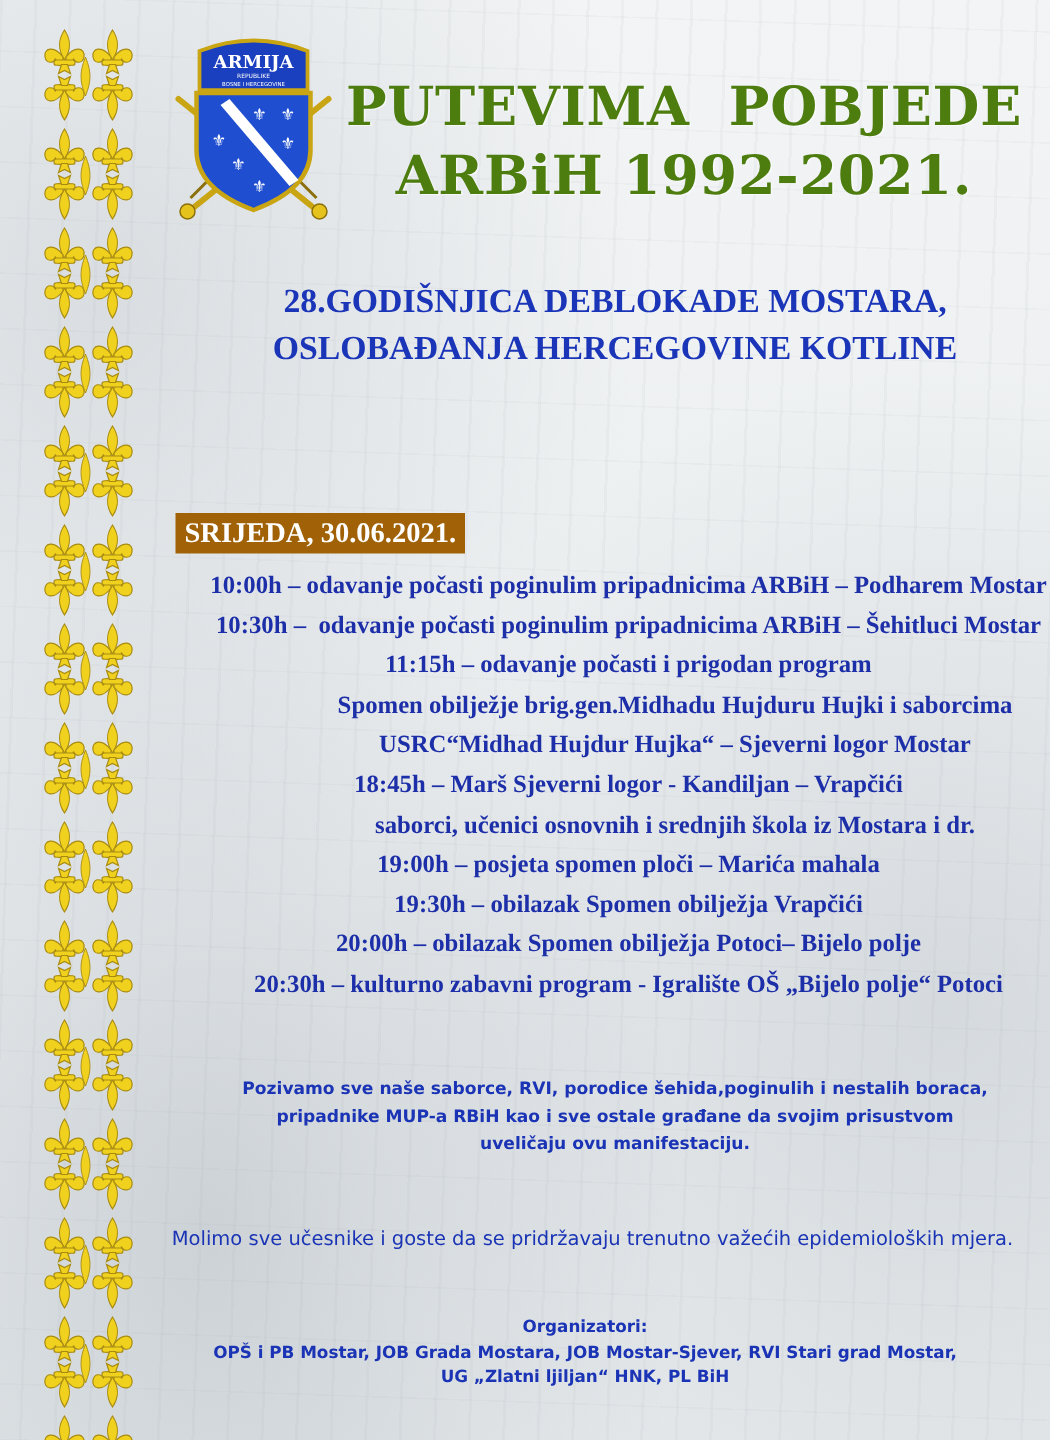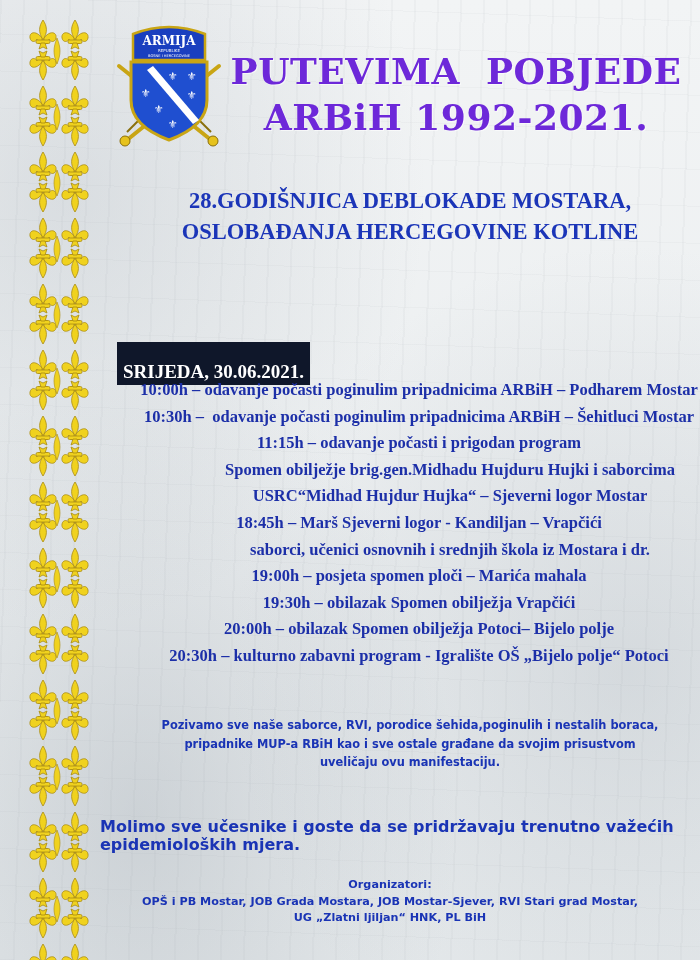--- a/index.html
+++ b/index.html
@@ -17,55 +17,55 @@
       repeating-linear-gradient(92deg, rgba(180,185,190,0.10) 0 2px, transparent 2px 23px),
       repeating-linear-gradient(2deg, rgba(170,175,180,0.08) 0 1px, transparent 1px 37px),
       linear-gradient(#f2f4f5, #e6eaec);
   }
   .border-strip {
     position: absolute; left: 26px; top: 18px; width: 66px; height: 942px;
   }
   .emblem { position: absolute; left: 113px; top: 22px; width: 112px; height: 125px; }
   .title {
     position: absolute; left: 226px; top: 48px; width: 460px;
-    text-align: center; color: #6d28d9;
+    text-align: center; color: #4d7c0f;
     font-family: "DejaVu Serif", serif; font-weight: bold;
     font-size: 36px; line-height: 46px; letter-spacing: 0.5px;
     text-shadow: 1px 1px 0 rgba(255,255,255,0.6);
   }
   .subtitle {
     position: absolute; left: 130px; top: 185px; width: 560px;
     text-align: center; color: #1b35b8;
     font-family: "Liberation Serif", serif; font-weight: bold;
     font-size: 22.5px; line-height: 31px;
   }
   .date-badge {
     position: absolute; left: 117px; top: 342px;
-    background: #0f172a; color: #ffffff;
+    background: #a16207; color: #ffffff;
     font-family: "Liberation Serif", serif; font-weight: bold;
-    font-size: 19px; padding: 19px 6px 2px 6px; line-height: 22px;
+    font-size: 19px; padding: 3px 6px 2px 6px; line-height: 22px;
   }
   .schedule { position: absolute; left: 129px; top: 377px; width: 580px; text-align: center; }
   .sched-line {
     font-family: "Liberation Serif", serif; font-weight: bold;
     color: #1c2fa8; font-size: 16.5px; height: 26.6px; line-height: 26.6px;
     white-space: nowrap;
   }
   .sched-line.indent { padding-left: 62px; }
   .invite {
     position: absolute; left: 130px; top: 716px; width: 560px;
     text-align: center; color: #1a34b5;
     font-family: "DejaVu Sans", sans-serif; font-weight: bold;
     font-size: 11.4px; line-height: 18.5px;
   }
   .notice {
     position: absolute; left: 100px; top: 818px; width: 590px;
-    text-align: left; color: #1a34b5;
-    font-family: "DejaVu Sans", sans-serif; font-weight: bold;
-    font-size: 16px; line-height: 18px;
+    text-align: center; color: #1a34b5;
+    font-family: "DejaVu Sans", sans-serif; font-weight: normal;
+    font-size: 13px; line-height: 18px;
   }
   .organizers {
     position: absolute; left: 120px; top: 877px; width: 540px;
     text-align: center; color: #1a34b5;
     font-family: "DejaVu Sans", sans-serif; font-weight: bold;
     font-size: 11.2px; line-height: 16.5px;
   }
 </style>
 </head>
 <body>

